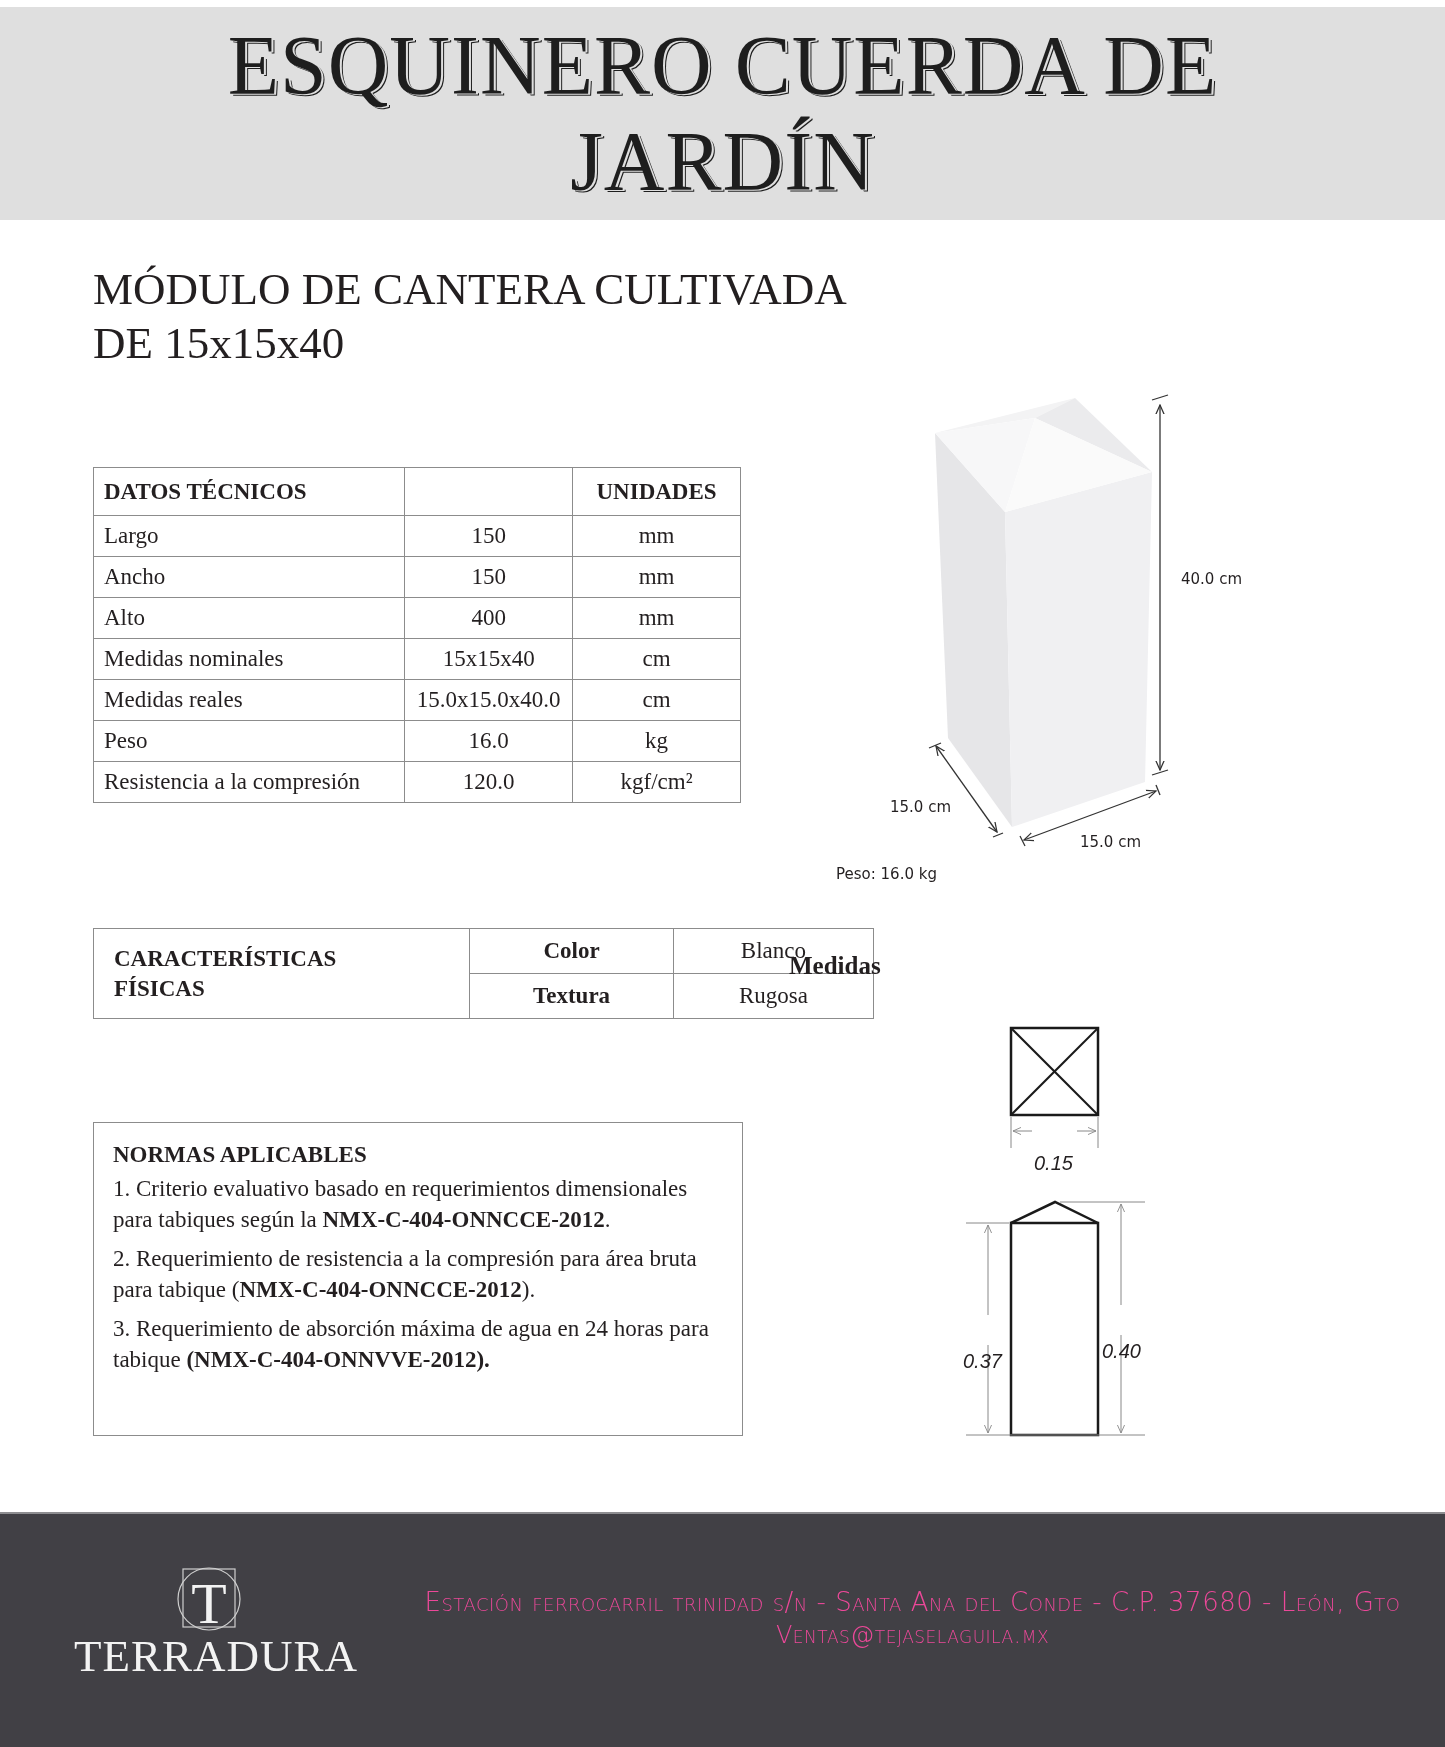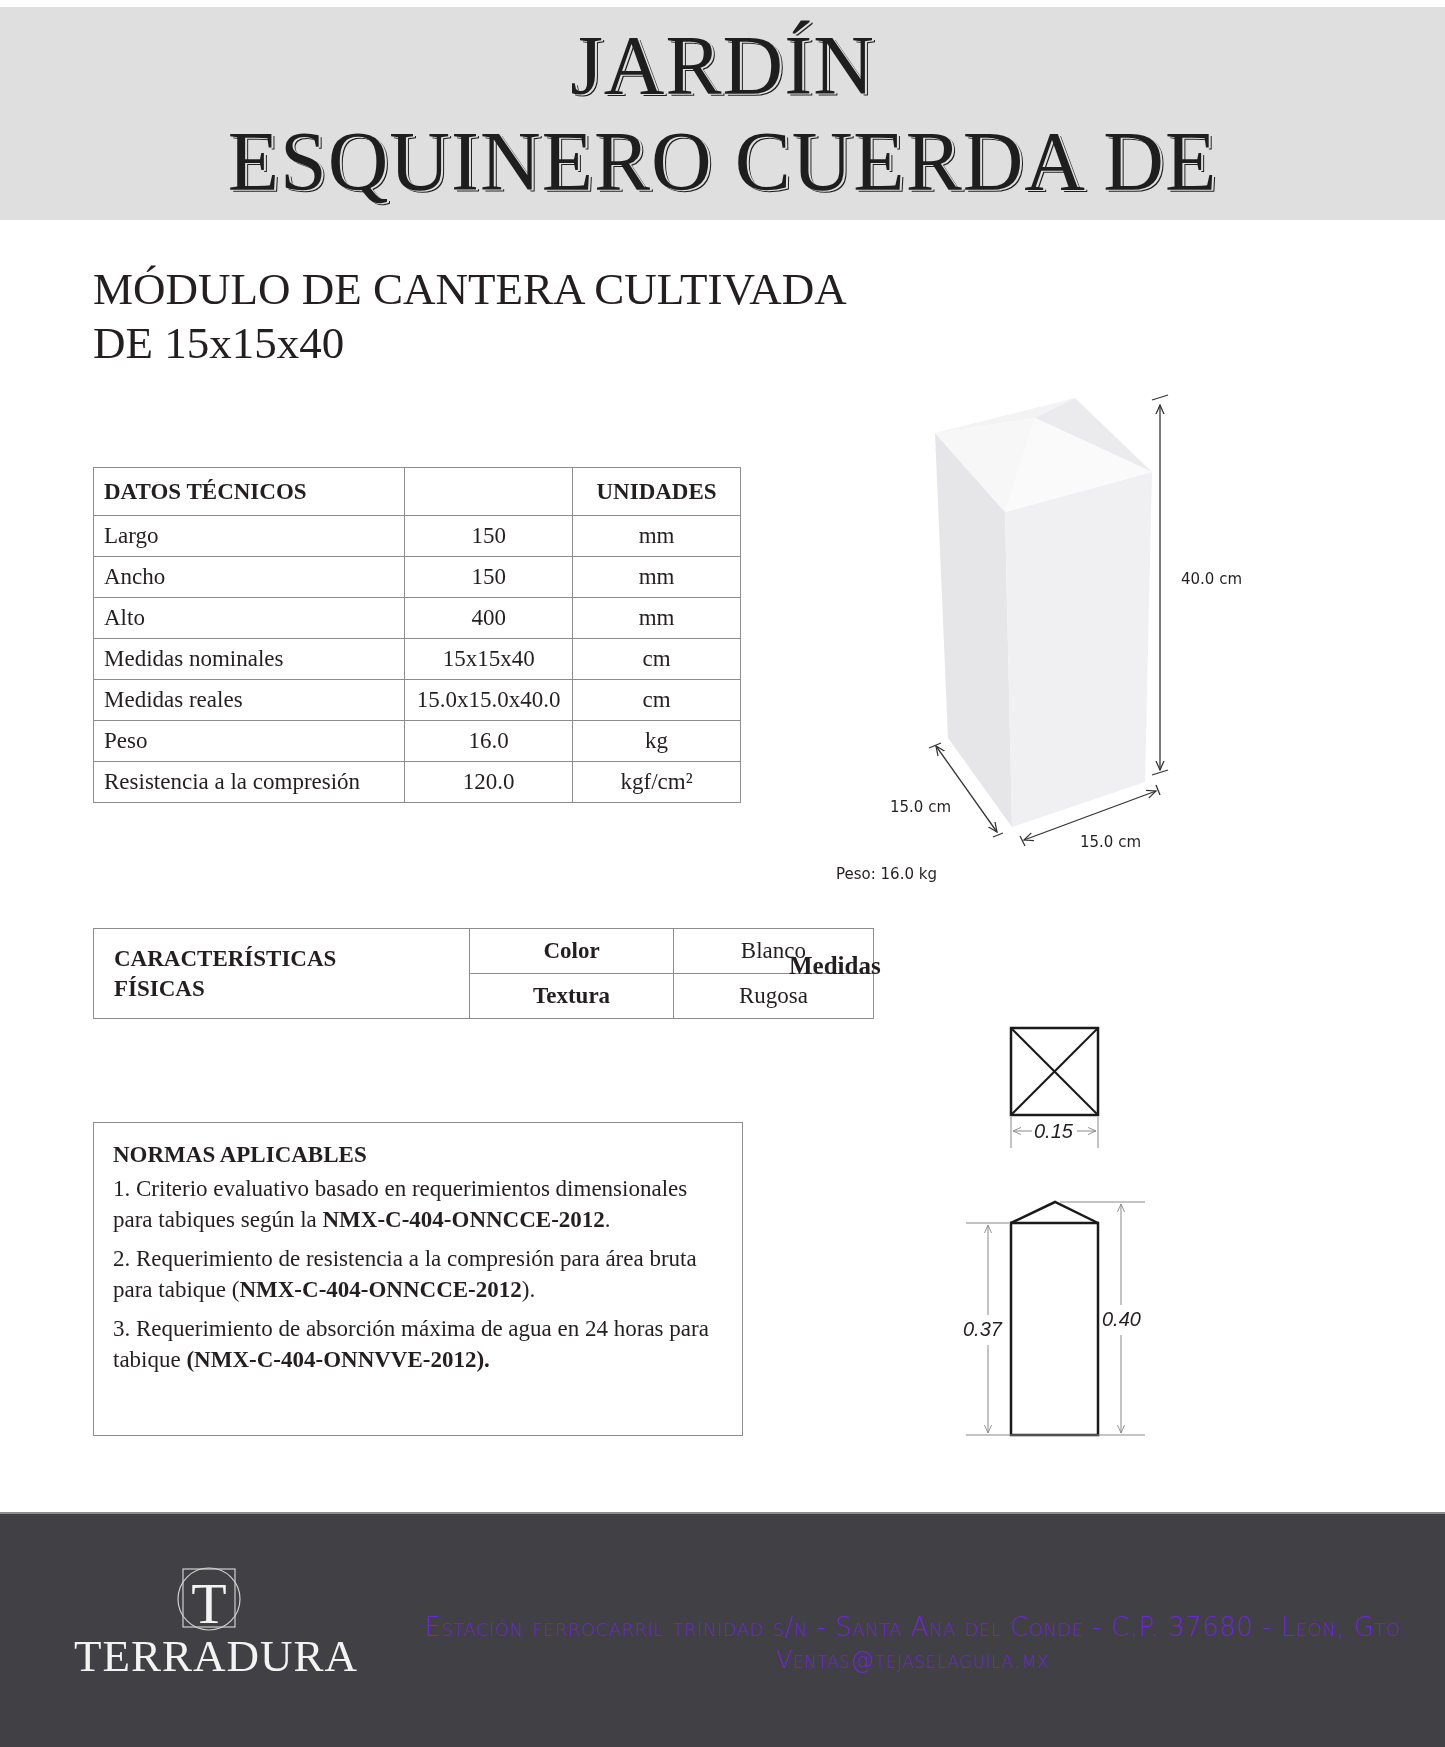--- a/index.html
+++ b/index.html
@@ -61,48 +61,48 @@
   .normas b { font-weight: bold; }
 
   .photo { position: absolute; left: 0; top: 0; width: 1445px; height: 900px; pointer-events: none; }
   .photo-label {
     position: absolute; font-family: "DejaVu Sans", sans-serif; font-size: 15px; color: #231f20;
   }
 
   .drawings { position: absolute; left: 0; top: 0; width: 1445px; height: 1500px; pointer-events: none; }
   .dim-label {
     position: absolute; font-family: "Liberation Sans", sans-serif; font-style: italic;
-    font-size: 20px; color: #231f20;
+    font-size: 20px; color: #231f20; margin-top: 32px;
   }
 
   .footer {
     position: absolute; left: 0; top: 1512px; width: 1445px; height: 235px;
     background: #414045; border-top: 2px solid #8d8d90;
   }
   .logo-wordmark {
     position: absolute; left: 74px; top: 1634px; font-family: "Liberation Serif", serif;
     font-size: 45px; color: #f3f3f3; letter-spacing: 1px; line-height: 45px;
   }
   .logo-mark { position: absolute; left: 170px; top: 1564px; width: 76px; height: 70px; }
   .contact {
     position: absolute; left: 410px; top: 1585px; width: 1005px; text-align: center;
-    font-family: "DejaVu Sans", sans-serif; color: #6d28d9; font-variant: small-caps;
-    font-weight: 200; letter-spacing: 0.5px; margin-top: 25px;
+    font-family: "DejaVu Sans", sans-serif; color: #ec4899; font-variant: small-caps;
+    font-weight: 200; letter-spacing: 0.5px;
   }
   .contact .l1 { font-size: 26px; line-height: 34px; }
   .contact .l2 { font-size: 26px; line-height: 30px; }
   .contact .l3 { font-size: 24px; line-height: 32px; }
 </style>
 </head>
 <body>
 
 <div class="header-band"></div>
 <h1 class="title">
+  <span>ESQUINERO CUERDA DE</span>
   <span>JARDÍN</span>
-  <span>ESQUINERO CUERDA DE</span>
 </h1>
 
 <h2 class="subtitle" style="font-weight:normal;">
   <span>MÓDULO DE CANTERA CULTIVADA</span>
   <span>DE 15x15x40</span>
 </h2>
 
 <table class="tech">
   <tbody>
       <tr class="head">

